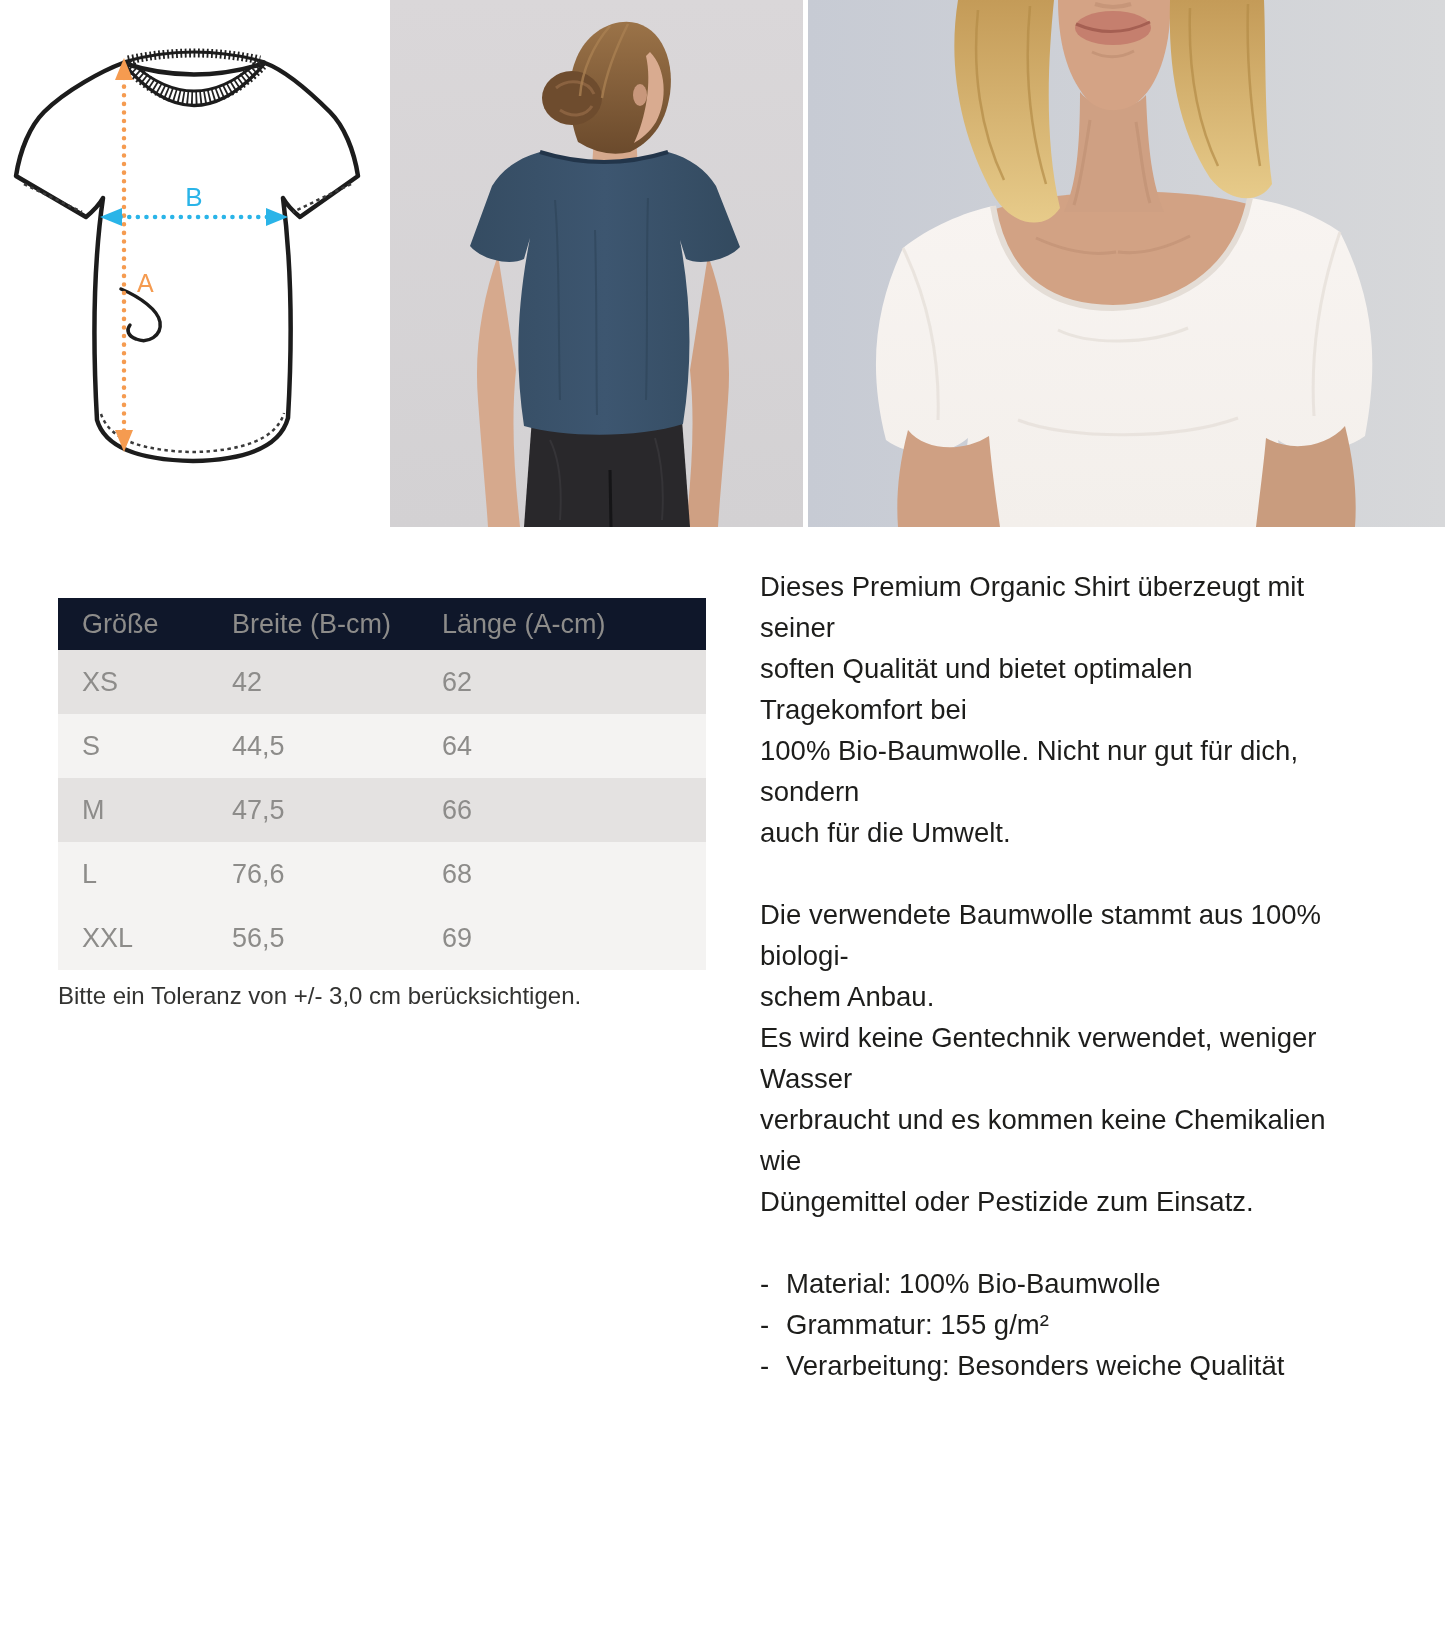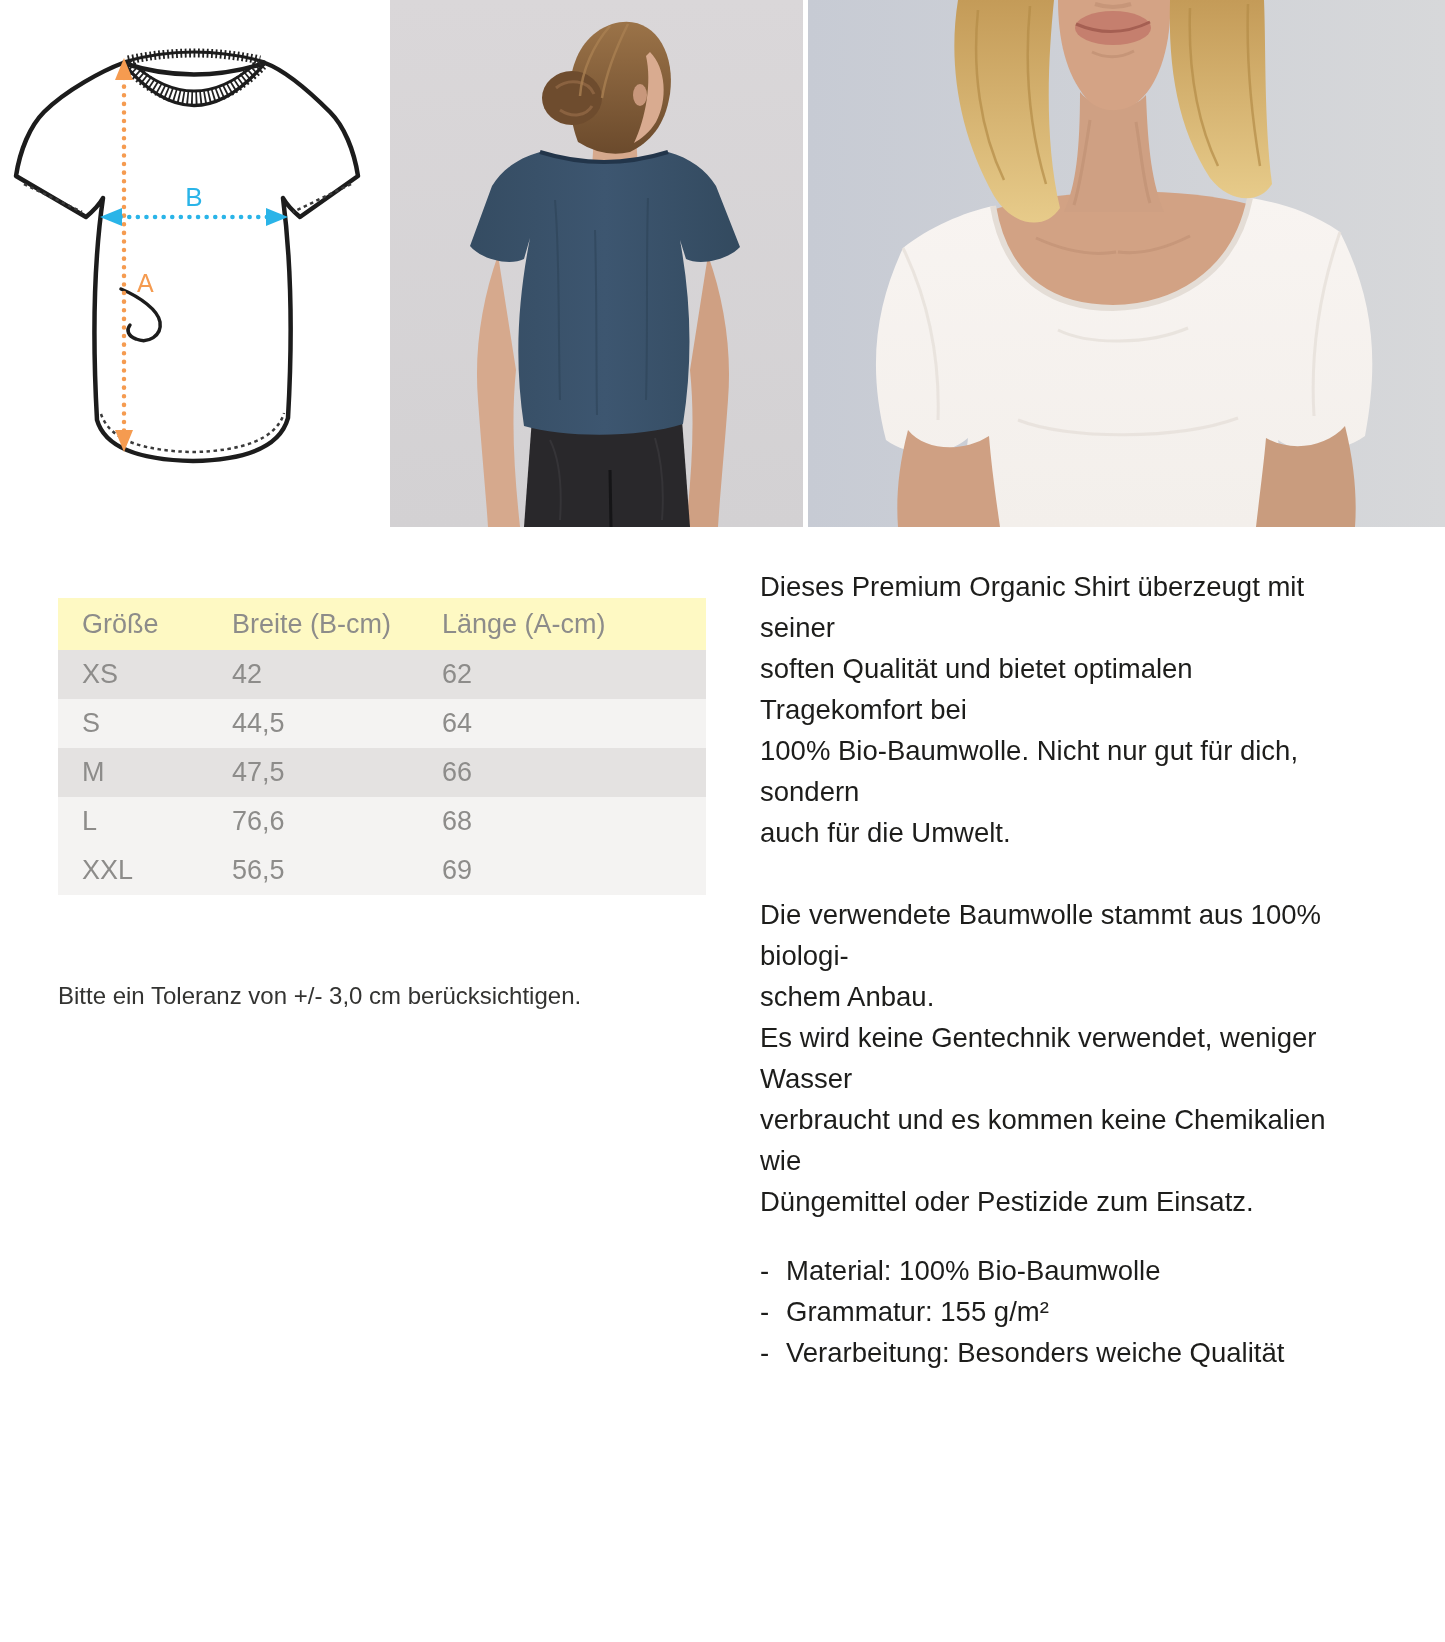--- a/index.html
+++ b/index.html
@@ -19,37 +19,37 @@
   
   .size-table{
     position:absolute;left:58px;top:598px;width:648px;
     border-collapse:collapse;font-size:27px;color:#8d8c8a;
     table-layout:fixed;
   }
   .size-table td{padding:0 0 0 24px;vertical-align:middle;}
   .size-table col.c1{width:150px;}
   .size-table col.c2{width:210px;}
   .size-table col.c3{width:288px;}
-  .size-table tr{height:49px;}
-  .size-table tr.hdr{height:52px;background:#fef9c3;}
+  .size-table tr{height:64px;}
+  .size-table tr.hdr{height:52px;background:#0f172a;}
   .size-table tr.dark{background:#e4e2e1;}
   .size-table tr.light{background:#f4f3f2;}
 
   .tolerance-note{
     position:absolute;left:58px;top:982px;width:660px;
     font-size:24px;color:#333331;
   }
 
   
   .description{
     position:absolute;left:760px;top:566px;width:600px;
     font-size:27.5px;line-height:41px;color:#1d1d1b;
   }
   .para{white-space:pre-line;margin:0 0 41px 0;}
-  .para:last-of-type{margin-bottom:28px;}
+  .para:last-of-type{margin-bottom:41px;}
   .bullet-list{margin:0;padding:0;list-style:none;}
   .bullet{display:flex;margin:0;}
   .bullet .marker{flex:0 0 14px;}
   .bullet .btxt{white-space:pre-line;padding-left:12px;}
 </style>
 </head>
 <body>
 
 <div class="diagram-area">
   <svg viewBox="0 0 375 528">

